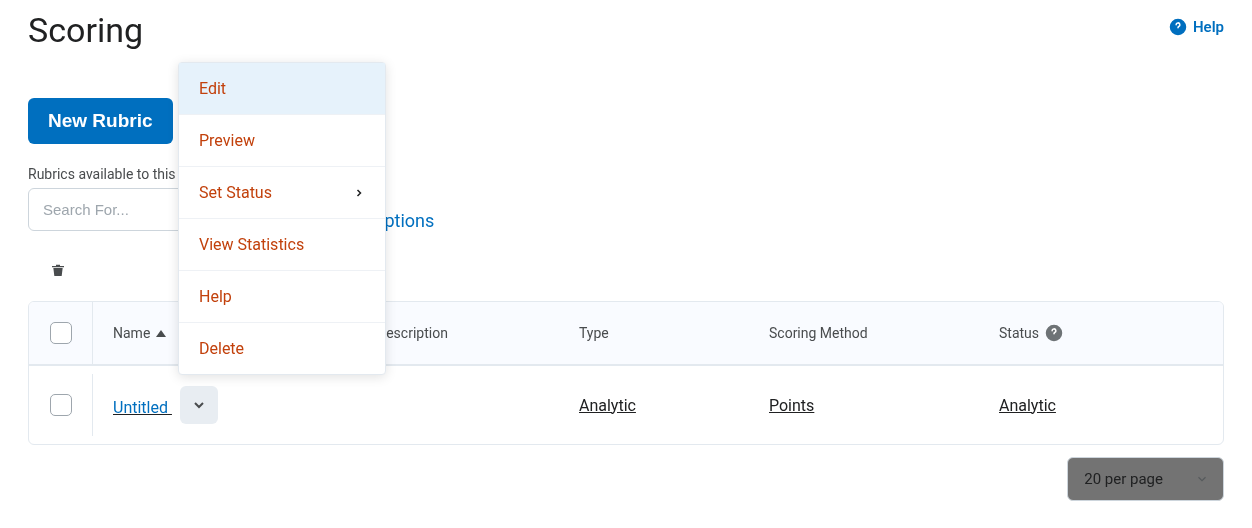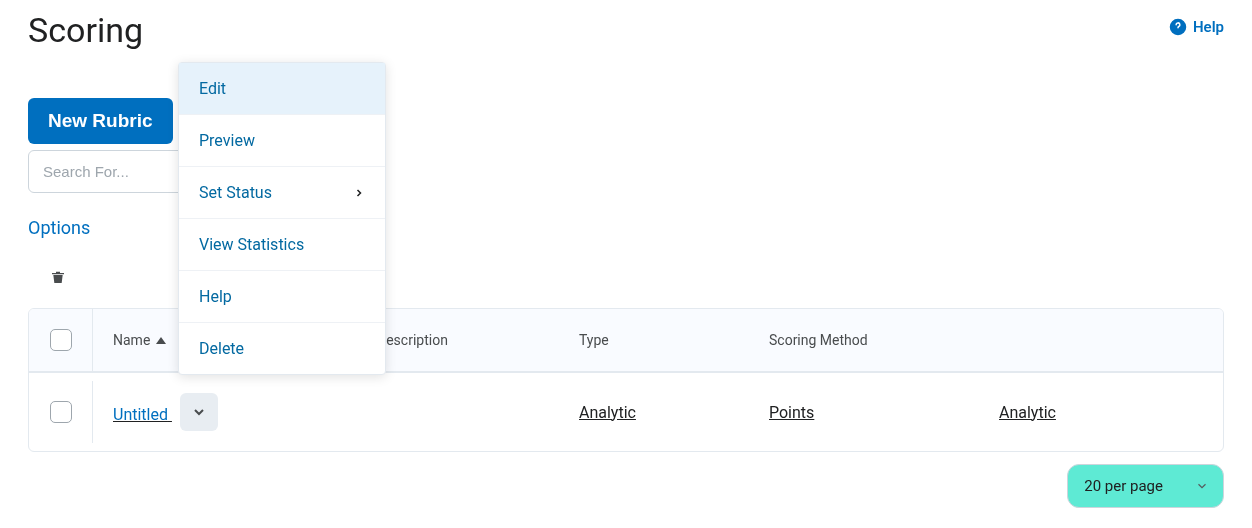--- a/index.html
+++ b/index.html
@@ -56,23 +56,22 @@
       cursor: pointer;
     }
     .availability-text {
       margin-top: 22px;
       font-size: 14px;
       color: #494c4e;
     }
     .search-row {
       margin-top: 6px;
       display: flex;
-      align-items: flex-start;
+      align-items: flex-end;
       gap: 24px;
-      flex-direction: column;
     }
     .search-wrapper {
       position: relative;
       width: 320px;
     }
     .search-input {
       width: 100%;
       padding: 12px 38px 12px 14px;
       border: 1px solid #cdd5dc;
       border-radius: 6px;
@@ -192,27 +191,27 @@
       color: #202122;
       text-decoration: underline;
     }
     .pagination {
       margin-top: 12px;
       display: flex;
       justify-content: flex-end;
     }
     .per-page {
       border: 1px solid #cdd5dc;
-      border-radius: 12px;
+      border-radius: 6px;
       padding: 12px 60px 12px 16px;
       font-size: 15px;
       color: #202122;
       cursor: pointer;
       position: relative;
-      background: #5eead4;
+      background: #737373;
       min-width: 152px;
     }
     .per-page-chevron {
       position: absolute;
       right: 14px;
       top: 50%;
       transform: translateY(-50%);
       width: 14px;
       height: 14px;
       color: #565a5c;
@@ -225,21 +224,21 @@
       width: 208px;
       background: #fff;
       border: 1px solid #e3e9ef;
       border-radius: 4px;
       box-shadow: 0 2px 12px rgba(0,0,0,0.12);
       z-index: 100;
     }
     .menu-item {
       padding: 16px 20px;
       font-size: 16px;
-      color: #0369a1;
+      color: #c2410c;
       cursor: pointer;
       border-bottom: 1px solid #eef1f5;
       display: flex;
       justify-content: space-between;
       align-items: center;
     }
     .menu-item:last-child {
       border-bottom: none;
     }
     .menu-item.highlighted {
@@ -264,20 +263,21 @@
         <circle cx="12" cy="17" r="1" fill="#fff"></circle>
       </svg>
       <span>Help</span>
     </div>
   </div>
 
   <div class="toolbar">
     <button class="new-rubric-btn">New Rubric</button>
   </div>
 
+  <div class="availability-text">Rubrics available to this</div>
 
   <div class="search-row">
     <div class="search-wrapper">
       <input type="text" class="search-input" placeholder="Search For..." style="">
       <svg class="search-icon" viewBox="0 0 24 24" fill="none" stroke="currentColor" stroke-width="2">
         <circle cx="11" cy="11" r="7"></circle>
         <line x1="21" y1="21" x2="16.5" y2="16.5"></line>
       </svg>
     </div>
     <span class="show-options">Options</span>
@@ -300,20 +300,28 @@
       </div>
       <div class="cell col-desc">
         <span>Description</span>
       </div>
       <div class="cell col-type">
         <span>Type</span>
       </div>
       <div class="cell col-score">
         <span>Scoring Method</span>
       </div>
+      <div class="cell col-status">
+        <span>Status</span>
+        <svg class="status-help-icon" viewBox="0 0 24 24" fill="none" stroke="currentColor" stroke-width="2">
+          <circle cx="12" cy="12" r="10" fill="#6e7376"></circle>
+          <path d="M9.5 9a2.5 2.5 0 1 1 3.5 2.3c-.8.4-1 .9-1 1.7" stroke="#fff" stroke-width="2" stroke-linecap="round"></path>
+          <circle cx="12" cy="17" r="1" fill="#fff"></circle>
+        </svg>
+      </div>
     </div>
 
     <div class="trow">
       <div class="cell col-check">
         <div class="checkbox"></div>
       </div>
       <div class="cell col-name body-cell">
         <span class="name-link">Untitled</span>
         <span class="row-chevron">
           <svg viewBox="0 0 24 24" fill="none" stroke="currentColor" stroke-width="3">

